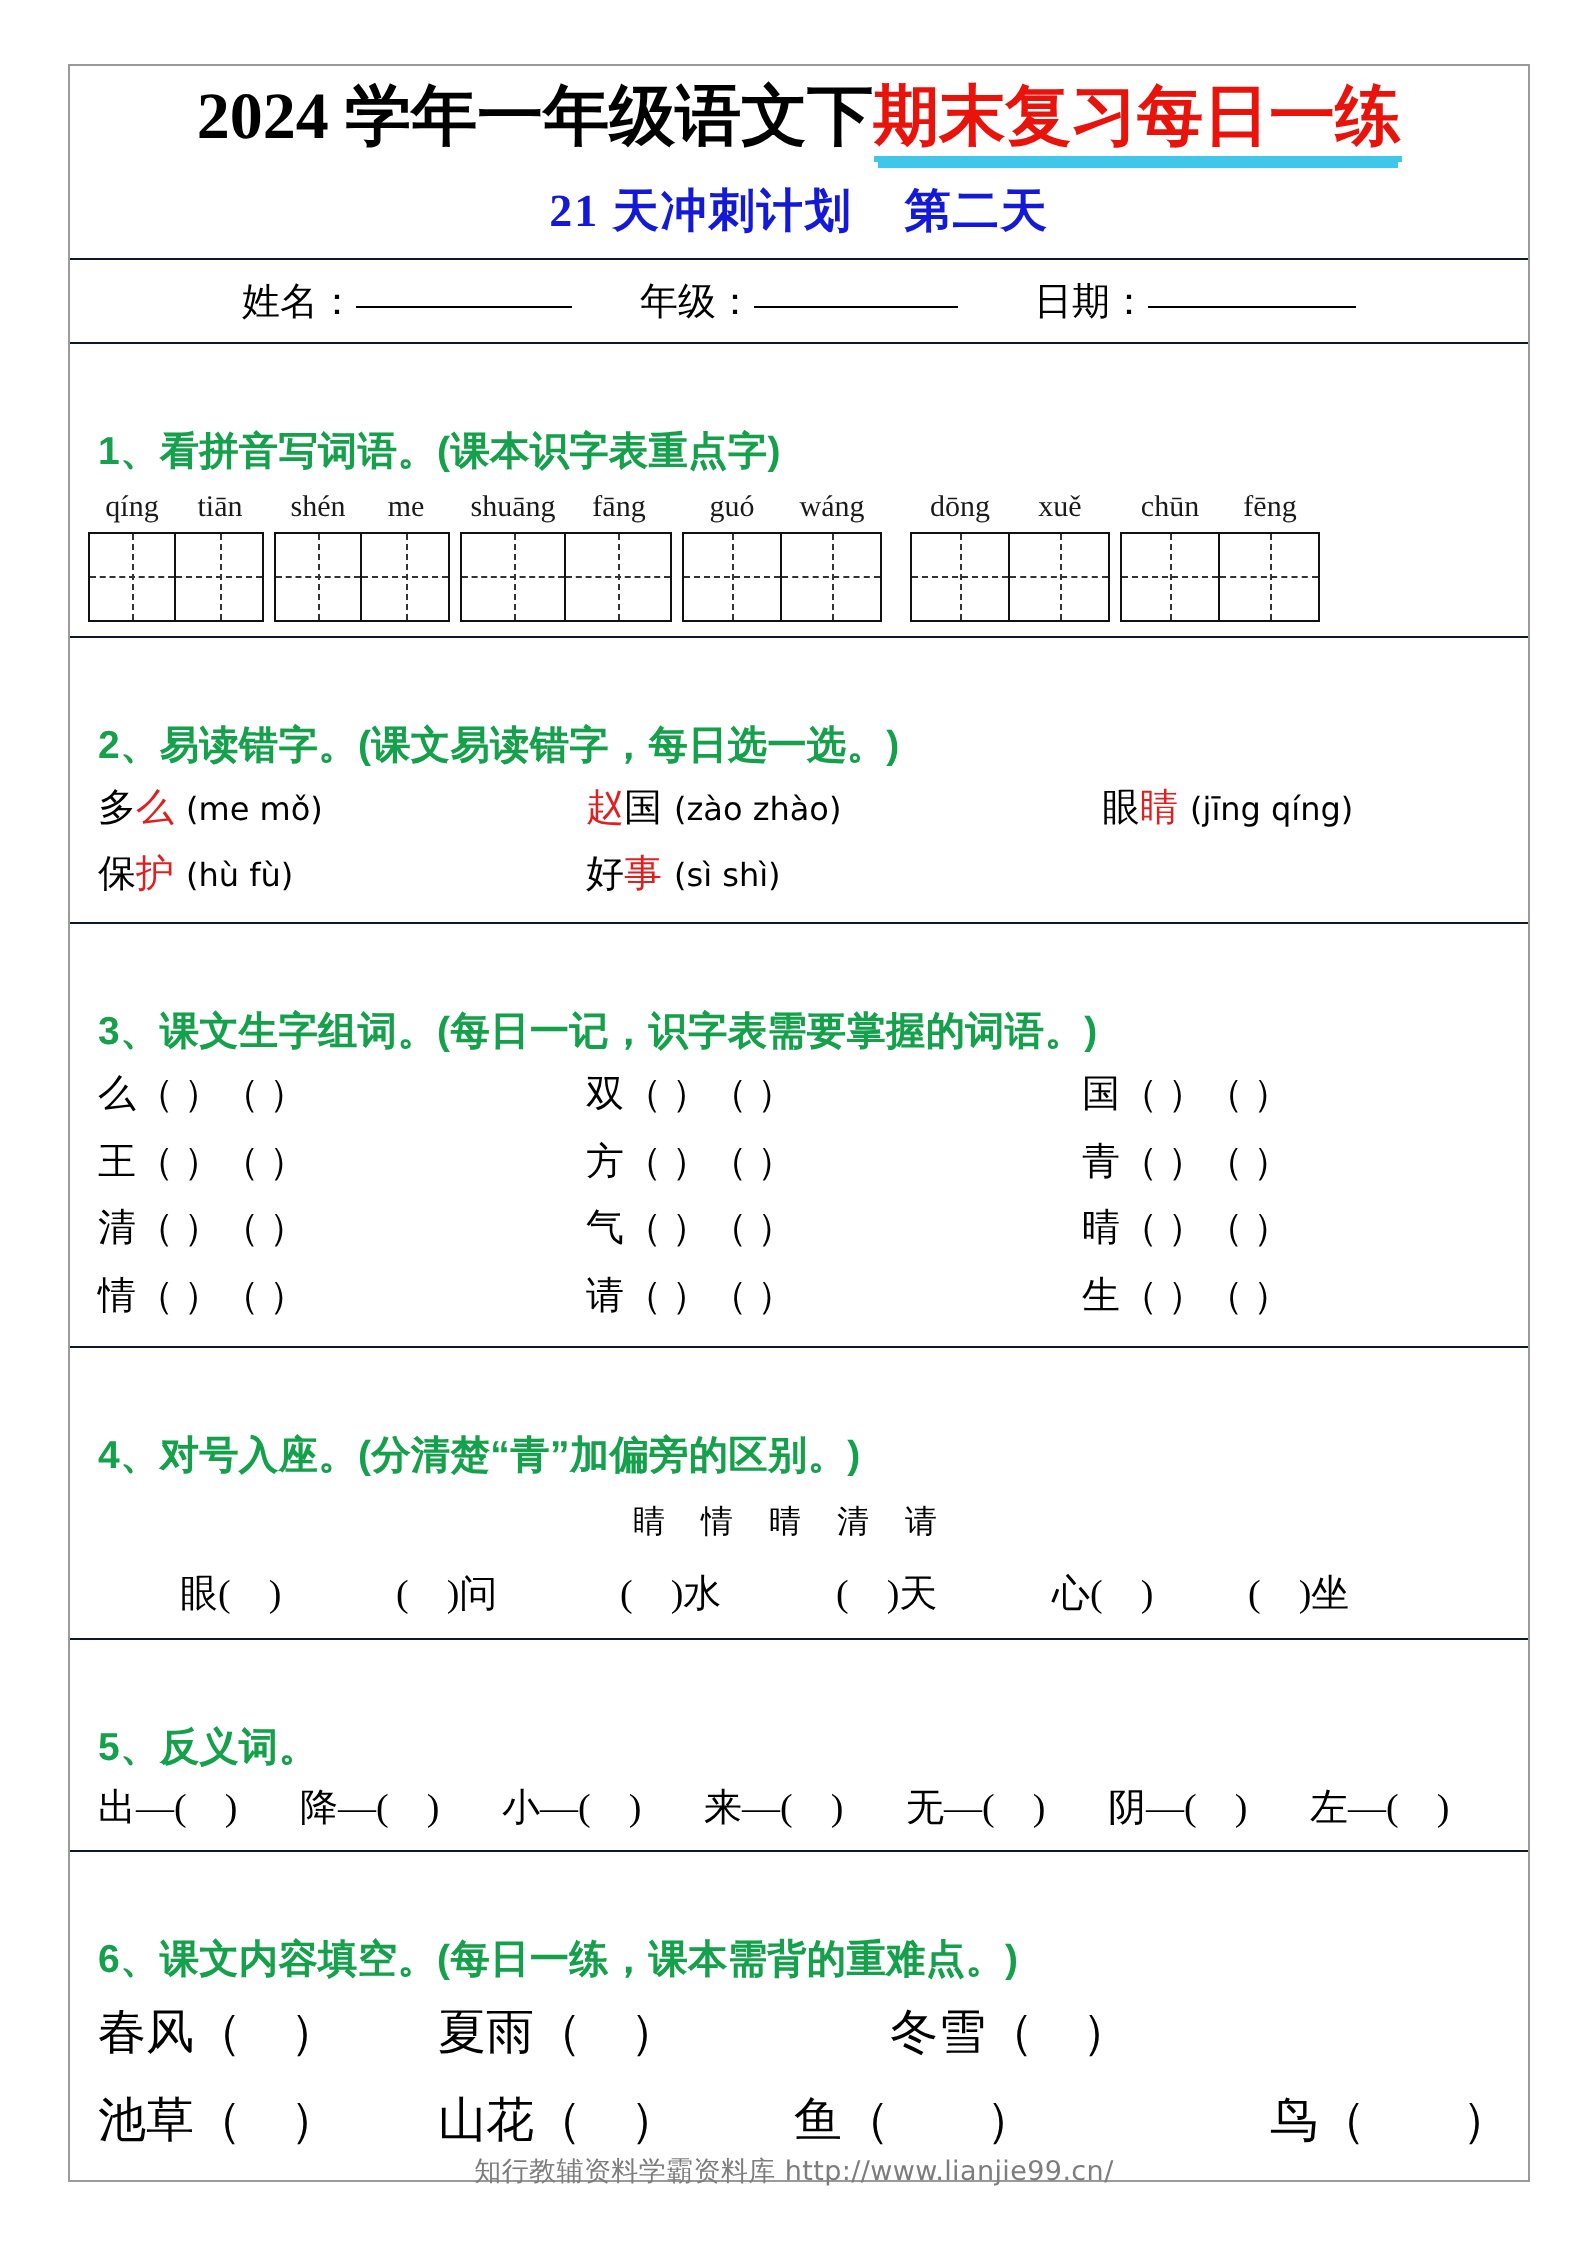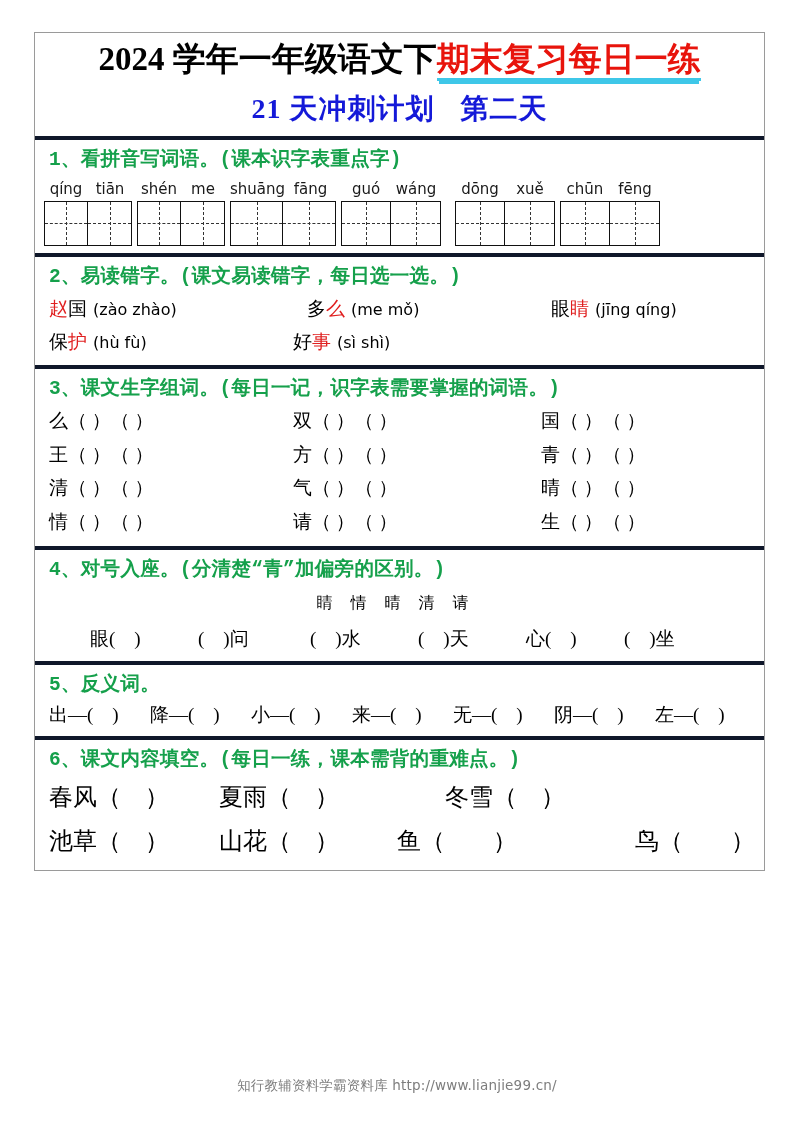--- a/index.html
+++ b/index.html
@@ -17,21 +17,21 @@
   }
   .sheet{
     position:absolute;
     left:34px;top:32px;
     width:731px;
     border:1px solid #9a9a9a;
     box-sizing:border-box;
     background:#fff;
   }
   .band{
-    border-bottom:4px solid #0f172a;
+    border-bottom:1px solid #0f172a;
     box-sizing:border-box;
   }
   .band:last-child{border-bottom:none;}
 
   
   .title-band{padding:6px 0 8px 0;}
   .title-line1{
     text-align:center;
     font-size:33px;
     line-height:1.26;
@@ -41,21 +41,21 @@
   }
   .t-black{color:#000;}
   .t-red{
     color:#e8140c;
     border-bottom:3px solid #3ec7e8;
     box-shadow:0 5px 0 -2px #3ec7e8;
     padding-bottom:1px;
   }
   .title-line2{
     text-align:center;
-    font-size:28px;
+    font-size:23px;
     font-weight:bold;
     color:#1419d8;
     margin-top:9px;
     letter-spacing:1px;
   }
   .title-line2 .gap{display:inline-block;width:26px;}
 
   
   .info-band{
     padding:8px 0 7px 0;
@@ -79,41 +79,42 @@
   
   .sec{padding:6px 0 7px 0;}
   .sec-head{
     font-size:19.5px;
     font-weight:bold;
     color:#15a04b;
     padding-left:14px;
     line-height:1.5;
     letter-spacing:0.3px;
     white-space:nowrap;
-    font-family:Liberation Mono, monospace;
+    font-family:Liberation Sans, sans-serif;
+    margin-top:34px;
   }
 
   
   .pinyin-row{
     display:flex;
     padding:5px 9px 0 9px;
     align-items:flex-end;
   }
   .pgroup{display:flex;flex-direction:column;}
   .pgroup + .pgroup{margin-left:5px;}
   .pword{
     display:flex;
     font-family:"DejaVu Sans",sans-serif;
     font-size:15px;
     color:#1a1a1a;
     justify-content:space-around;
     margin-bottom:3px;
     white-space:nowrap;
   }
-  .pword span{text-align:center;flex:1;}
+  .pword span{text-align:center;flex:1;font-family:Liberation Serif, serif;}
   .gridbox{
     display:flex;
     border:1.6px solid #111;
     box-sizing:border-box;
   }
   .gcell{
     width:43px;height:43px;
     box-sizing:border-box;
     position:relative;
     border-right:1.6px solid #111;
@@ -232,20 +233,23 @@
 
     <div class="band title-band">
       <div class="title-line1">
         <span class="t-black">2024 学年一年级语文下</span><span class="t-red">期末复习每日一练</span>
       </div>
       <div class="title-line2">
         <span>21 天冲刺计划</span><span class="gap"></span><span>第二天</span>
       </div>
     </div>
 
+    <div class="band info-band">
+      <span class="info-item"><span class="info-label">姓名：</span><span class="blank-line bl-name"></span></span><span class="sp-a"></span><span class="info-item"><span class="info-label">年级：</span><span class="blank-line bl-grade"></span></span><span class="sp-b"></span><span class="info-item"><span class="info-label">日期：</span><span class="blank-line bl-date"></span></span>
+    </div>
 
     <div class="band sec">
       <div class="sec-head">1、看拼音写词语。(课本识字表重点字)</div>
       <div class="pinyin-row">
 
         <div class="pgroup">
           <div class="pword">
             <span>qíng</span>
               <span>tiān</span>
           </div>
@@ -310,25 +314,25 @@
           </div>
         </div>
 
       </div>
     </div>
 
     <div class="band sec">
       <div class="sec-head">2、易读错字。(课文易读错字，每日选一选。)</div>
 
       <div class="s2-row">
+        <div class="cell s2c2">
+          <span class="hz">多</span><span class="hz red">么</span><span class="hz"></span><span class="py">(me  mǒ)</span>
+        </div>
         <div class="cell s2c1">
           <span class="hz"></span><span class="hz red">赵</span><span class="hz">国</span><span class="py">(zào  zhào)</span>
-        </div>
-        <div class="cell s2c2">
-          <span class="hz">多</span><span class="hz red">么</span><span class="hz"></span><span class="py">(me  mǒ)</span>
         </div>
         <div class="cell s2c3">
           <span class="hz">眼</span><span class="hz red">睛</span><span class="hz"></span><span class="py">(jīng  qíng)</span>
         </div>
       </div>
 
       <div class="s2-row">
         <div class="cell s2c2">
           <span class="hz">保</span><span class="hz red">护</span><span class="hz"></span><span class="py">(hù  fù)</span>
         </div>

